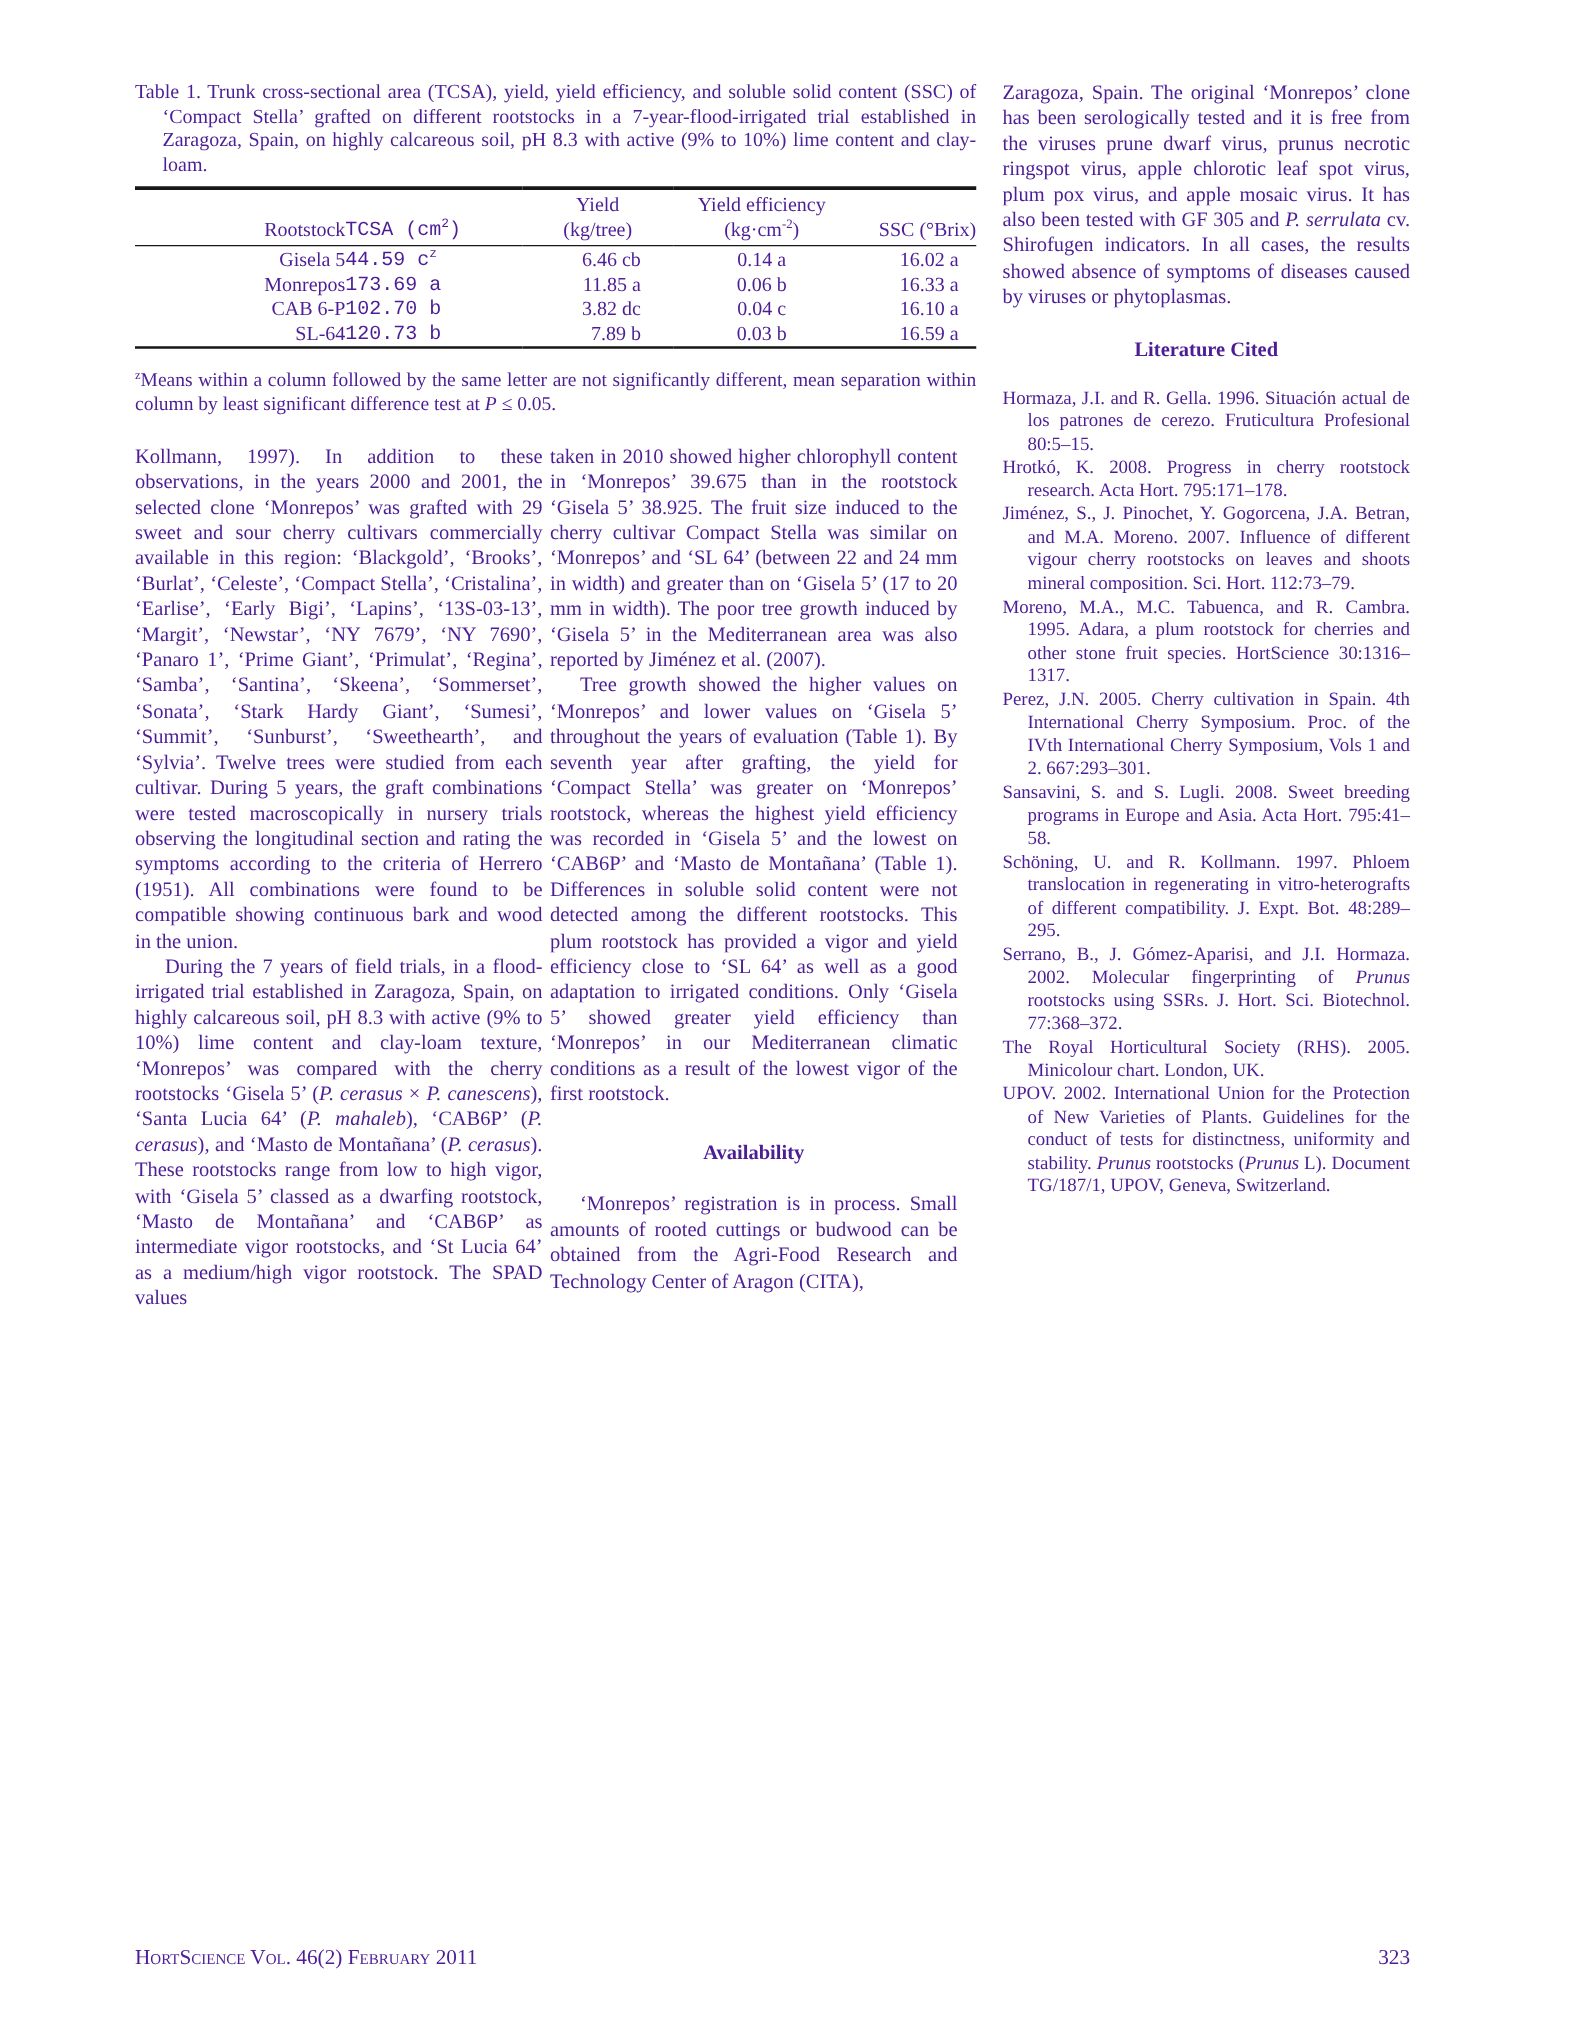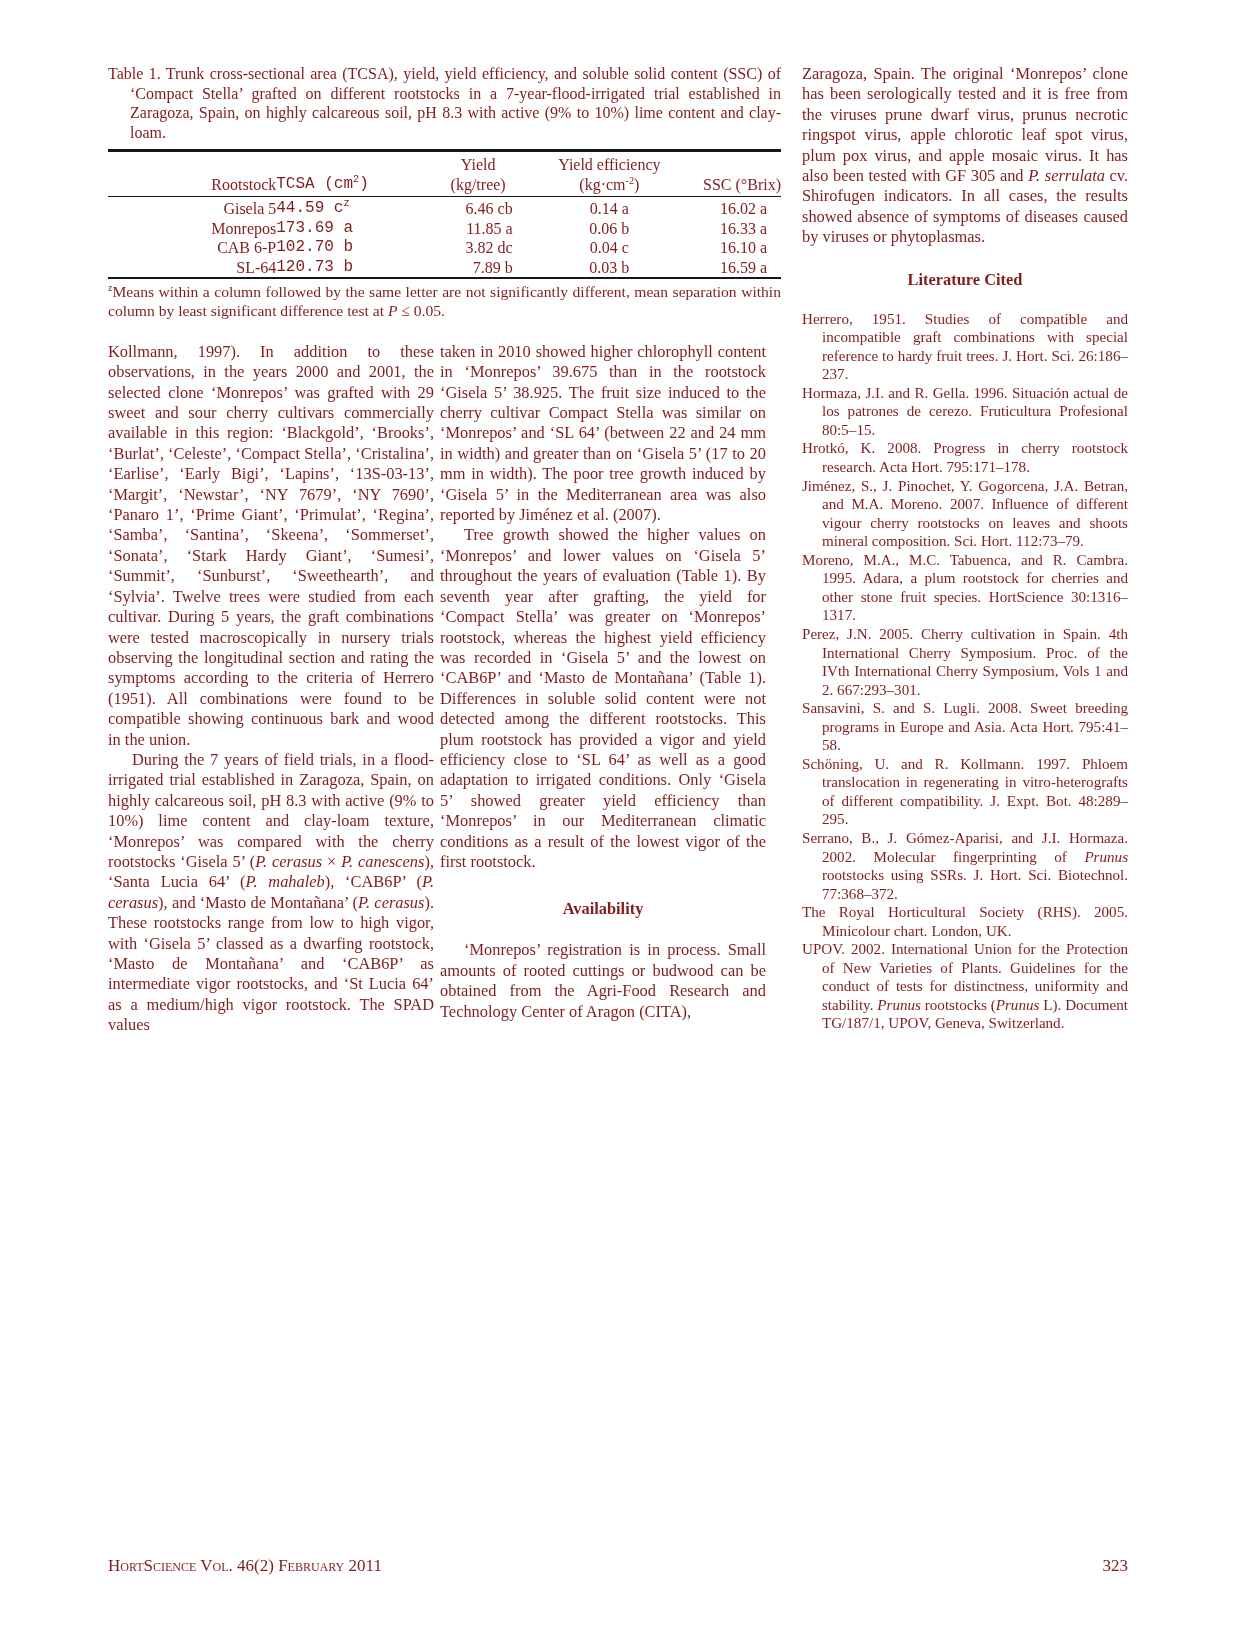--- a/index.html
+++ b/index.html
@@ -1,18 +1,18 @@
 <!DOCTYPE html>
 <html><head>
 <meta charset="utf-8">
 <style>
   html,body { margin:0; padding:0; background:#e8e8e8; }
   .page {
     position:relative; width:1257px; height:1632px; margin:0 auto;
-    background:#ffffff; color:#7f1d1d;
+    background:#ffffff; color:#4c1d95;
     font-family:"Liberation Serif","DejaVu Serif",serif;
     overflow:hidden;
   }
   .content { position:absolute; left:108px; top:64px; width:1020px; display:flex; gap:21px; }
   .left-wrap { width:673px; }
   .right-col { width:326px; }
 
   
   .tbl-caption {
     font-size:16px; line-height:19.6px; text-align:justify;
@@ -27,21 +27,21 @@
     vertical-align:bottom; padding:3px 0 2px 0; border-bottom:1.5px solid #171717;
   }
   .dtable td { font-size:16px; line-height:19.4px; padding:0; }
   .dtable tbody tr:first-child td { padding-top:2px; }
   th.c0, td.c0 { text-align:right; }
   th.c1 { text-align:left;font-family:Liberation Mono, monospace; } td.c1 { text-align:left; padding-right:34px;font-family:Liberation Mono, monospace; }
   th.c2 { text-align:center; } td.c2 { text-align:right; padding-right:26px; }
   th.c3 { text-align:center; } td.c3 { text-align:center; }
   th.c4 { text-align:right; }  td.c4 { text-align:right; padding-right:14px; }
   .tbl-footnote {
-    font-size:15.6px; line-height:19.4px; text-align:justify; margin-top:3px;
+    font-size:15.6px; line-height:19.4px; text-align:justify; margin-top:16px;
   }
 
   
   .text-cols { display:flex; gap:6px; margin-top:21px; }
   .col { width:326px; }
   .col p, .right-col p { margin:0; font-size:16.4px; line-height:20.4px; text-align:justify; }
   p.ind { text-indent:24px; }
   .heading {
     font-weight:bold; font-size:16.4px; line-height:20px;
     text-align:center; margin:27px 0 21px 0;
@@ -144,21 +144,20 @@
             <p class="ind"><span>Tree growth showed the higher values on ‘Monrepos’ and lower values on ‘Gisela 5’ throughout the years of evaluation (Table 1). By seventh year after grafting, the yield for ‘Compact Stella’ was greater on ‘Monrepos’ rootstock, whereas the highest yield efficiency was recorded in ‘Gisela 5’ and the lowest on ‘CAB6P’ and ‘Masto de Montañana’ (Table 1). Differences in soluble solid content were not detected among the different rootstocks. This plum rootstock has provided a vigor and yield efficiency close to ‘SL 64’ as well as a good adaptation to irrigated conditions. Only ‘Gisela 5’ showed greater yield efficiency than ‘Monrepos’ in our Mediterranean climatic conditions as a result of the lowest vigor of the first rootstock.</span></p>
             <div class="heading"><span>Availability</span></div>
             <p class="ind"><span>‘Monrepos’ registration is in process. Small amounts of rooted cuttings or budwood can be obtained from the Agri-Food Research and Technology Center of Aragon (CITA),</span></p>
           </div>
       </div>
     </div>
 
     <div class="right-col">
         <p><span>Zaragoza, Spain. The original ‘Monrepos’ clone has been serologically tested and it is free from the viruses prune dwarf virus, prunus necrotic ringspot virus, apple chlorotic leaf spot virus, plum pox virus, and apple mosaic virus. It has also been tested with GF 305 and </span><span class="it">P. serrulata</span><span> cv. Shirofugen indicators. In all cases, the results showed absence of symptoms of diseases caused by viruses or phytoplasmas.</span></p>
         <div class="heading"><span>Literature Cited</span></div>
-        <p class="ref"><span>Herrero, 1951. Studies of compatible and incompatible graft combinations with special reference to hardy fruit trees. J. Hort. Sci. 26:186–237.</span></p>
         <p class="ref"><span>Hormaza, J.I. and R. Gella. 1996. Situación actual de los patrones de cerezo. Fruticultura Profesional 80:5–15.</span></p>
         <p class="ref"><span>Hrotkó, K. 2008. Progress in cherry rootstock research. Acta Hort. 795:171–178.</span></p>
         <p class="ref"><span>Jiménez, S., J. Pinochet, Y. Gogorcena, J.A. Betran, and M.A. Moreno. 2007. Influence of different vigour cherry rootstocks on leaves and shoots mineral composition. Sci. Hort. 112:73–79.</span></p>
         <p class="ref"><span>Moreno, M.A., M.C. Tabuenca, and R. Cambra. 1995. Adara, a plum rootstock for cherries and other stone fruit species. HortScience 30:1316–1317.</span></p>
         <p class="ref"><span>Perez, J.N. 2005. Cherry cultivation in Spain. 4th International Cherry Symposium. Proc. of the IVth International Cherry Symposium, Vols 1 and 2. 667:293–301.</span></p>
         <p class="ref"><span>Sansavini, S. and S. Lugli. 2008. Sweet breeding programs in Europe and Asia. Acta Hort. 795:41–58.</span></p>
         <p class="ref"><span>Schöning, U. and R. Kollmann. 1997. Phloem translocation in regenerating in vitro-heterografts of different compatibility. J. Expt. Bot. 48:289–295.</span></p>
         <p class="ref"><span>Serrano, B., J. Gómez-Aparisi, and J.I. Hormaza. 2002. Molecular fingerprinting of </span><span class="it">Prunus</span><span> rootstocks using SSRs. J. Hort. Sci. Biotechnol. 77:368–372.</span></p>
         <p class="ref"><span>The Royal Horticultural Society (RHS). 2005. Minicolour chart. London, UK.</span></p>
         <p class="ref"><span>UPOV. 2002. International Union for the Protection of New Varieties of Plants. Guidelines for the conduct of tests for distinctness, uniformity and stability. </span><span class="it">Prunus</span><span> rootstocks (</span><span class="it">Prunus</span><span> L). Document TG/187/1, UPOV, Geneva, Switzerland.</span></p>

